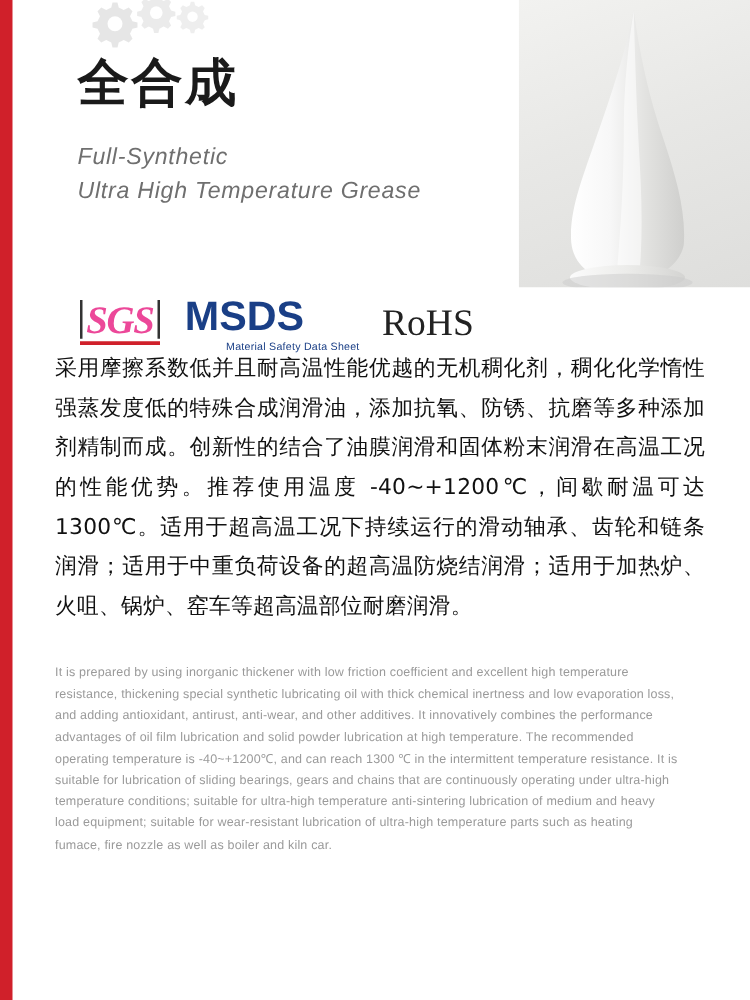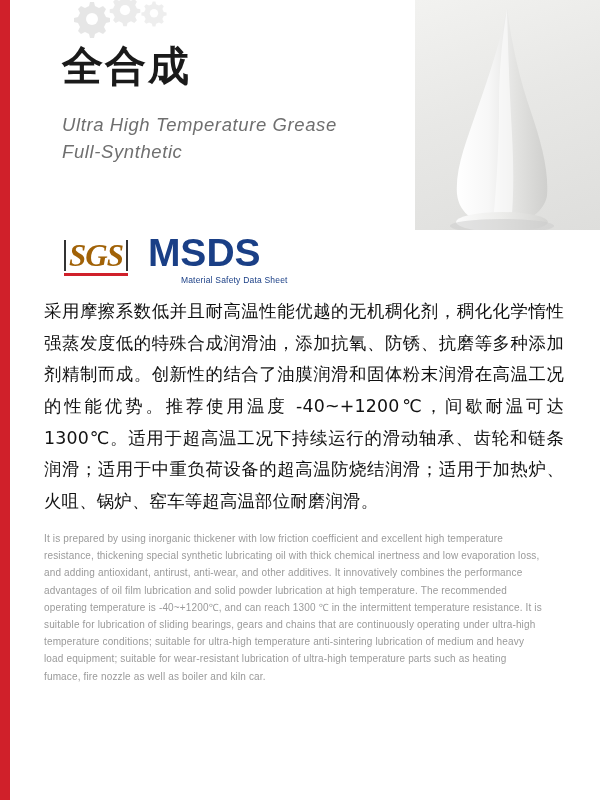--- a/index.html
+++ b/index.html
@@ -105,21 +105,21 @@
   .sgs {
     position: relative;
     display: inline-block;
     padding: 1px 2px 4px 2px;
   }
   .sgs-text {
     font-family: "Liberation Serif", serif;
     font-weight: bold;
     font-style: italic;
     font-size: 31px;
-    color: #a16207;
+    color: #ec4899;
     letter-spacing: -1px;
     line-height: 1;
   }
   .sgs-underline {
     height: 3px;
     background: #d0202a;
     margin-top: 2px;
     width: 100%;
   }
   .sgs-box {
@@ -128,21 +128,21 @@
     padding: 0 3px;
   }
   .msds {
     display: flex;
     flex-direction: column;
     align-items: flex-start;
   }
   .msds-main {
     font-family: "Liberation Sans", sans-serif;
     font-weight: bold;
-    font-size: 39px;
+    font-size: 33px;
     color: #1a3f86;
     line-height: 1;
     letter-spacing: 0px;
   }
   .msds-sub {
     font-family: "Liberation Sans", sans-serif;
     font-size: 8.5px;
     color: #1a3f86;
     letter-spacing: 0.2px;
     margin-top: 3px;
@@ -153,21 +153,21 @@
     font-size: 30px;
     color: #222;
     line-height: 1;
     letter-spacing: 0px;
   }
 
   
   .cn-body {
     position: absolute;
     left: 44px;
-    top: 296px;
+    top: 280px;
     width: 520px;
     font-family: "DejaVu Sans", "Liberation Sans", sans-serif;
     font-size: 17.4px;
     line-height: 1.82;
     color: #111;
     text-align: justify;
     letter-spacing: 0.2px;
   }
 
   
@@ -227,35 +227,36 @@
       <path d="M92 8 C96 40 104 78 116 112 C126 142 134 170 132 196 C128 216 104 226 86 226 C62 226 44 214 42 194 C40 168 52 140 62 110 C74 76 86 40 92 8 Z" fill="url(#coneGrad)"></path>
       <path d="M92 8 C93 44 94 80 96 116 C98 150 100 186 96 226 C88 226 82 224 78 222 C82 180 84 140 84 104 C84 66 88 34 92 8 Z" fill="#ffffff" opacity="0.55"></path>
       <ellipse cx="87" cy="222" rx="46" ry="10" fill="url(#baseGrad)"></ellipse>
       <ellipse cx="87" cy="226" rx="52" ry="7" fill="#cccccb" opacity="0.5"></ellipse>
     </svg>
   </div>
 
   <div class="headline">
     <div class="cn-title-1">全合成</div>
     <div class="en-title">
+      <div>Full-Synthetic</div>
       <div>Ultra High Temperature Grease</div>
-      <div>Full-Synthetic</div>
     </div>
   </div>
 
   <div class="cert-row">
     <div class="sgs">
       <div class="sgs-box">
         <div class="sgs-text">SGS</div>
       </div>
       <div class="sgs-underline"></div>
     </div>
     <div class="msds">
       <div class="msds-main">MSDS</div>
       <div class="msds-sub">Material Safety Data Sheet</div>
     </div>
+    <div class="rohs">RoHS</div>
   </div>
 
   <div class="cn-body">采用摩擦系数低并且耐高温性能优越的无机稠化剂，稠化化学惰性强蒸发度低的特殊合成润滑油，添加抗氧、防锈、抗磨等多种添加剂精制而成。创新性的结合了油膜润滑和固体粉末润滑在高温工况的性能优势。推荐使用温度 -40~+1200℃，间歇耐温可达 1300℃。适用于超高温工况下持续运行的滑动轴承、齿轮和链条润滑；适用于中重负荷设备的超高温防烧结润滑；适用于加热炉、火咀、锅炉、窑车等超高温部位耐磨润滑。</div>
 
   <div class="en-body">It is prepared by using inorganic thickener with low friction coefficient and excellent high temperature resistance, thickening special synthetic lubricating oil with thick chemical inertness and low evaporation loss, and adding antioxidant, antirust, anti-wear, and other additives. It innovatively combines the performance advantages of oil film lubrication and solid powder lubrication at high temperature. The recommended operating temperature is -40~+1200℃, and can reach 1300 ℃ in the intermittent temperature resistance. It is suitable for lubrication of sliding bearings, gears and chains that are continuously operating under ultra-high temperature conditions; suitable for ultra-high temperature anti-sintering lubrication of medium and heavy load equipment; suitable for wear-resistant lubrication of ultra-high temperature parts such as heating fumace, fire nozzle as well as boiler and kiln car.</div>
 
 </div>
 
 </body></html>

